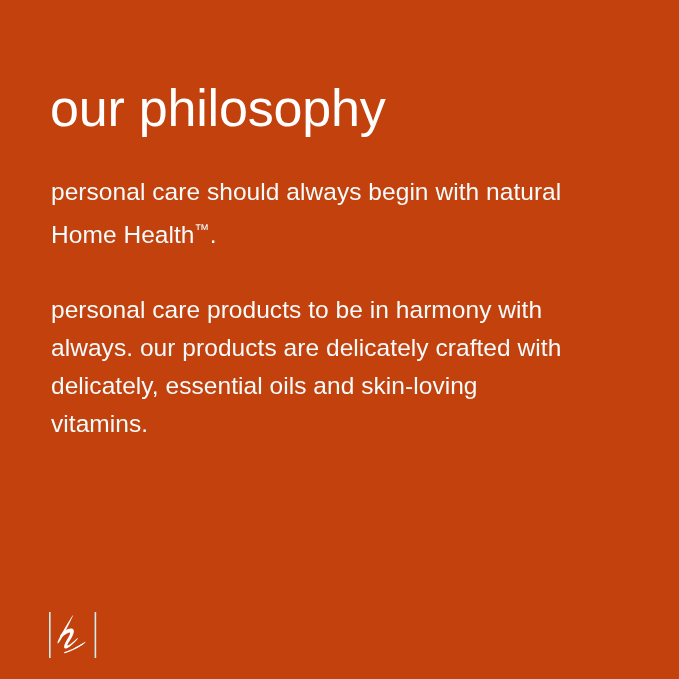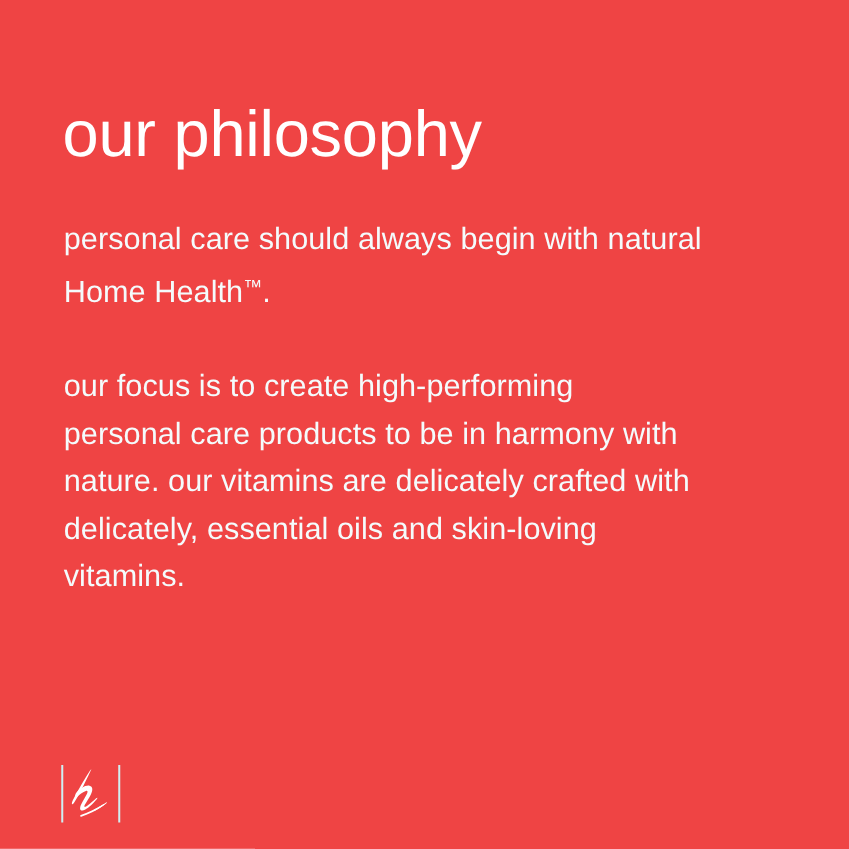--- a/index.html
+++ b/index.html
@@ -78,35 +78,34 @@
   }
   #brand-mark svg {
     display: block;
     width: 56px;
     height: 58px;
   }
 </style>
 </head>
 <body>
 
-<div id="card" style="background: #ef4444; padding-left: 28px;">
+<div id="card" style="background: #c2410c; padding-left: 28px;">
 
   <h1 id="heading" style="color: rgb(255, 255, 255);">our philosophy</h1>
 
   <div id="body-copy">
 
     <p class="paragraph" style="color: rgb(244, 251, 252);">
       <span class="line">personal care should always begin with natural</span>
       <span class="line"><span>Home Health</span><span class="tm">™</span><span>.</span></span>
     </p>
 
     <p class="paragraph" style="color: rgb(244, 251, 252);">
-      <span class="line">our focus is to create high-performing</span>
       <span class="line">personal care products to be in harmony with</span>
-      <span class="line">nature. our vitamins are delicately crafted with</span>
+      <span class="line">always. our products are delicately crafted with</span>
       <span class="line">delicately, essential oils and skin-loving</span>
       <span class="line">vitamins.</span>
     </p>
 
   </div>
 
   <div id="brand-mark">
     <svg viewBox="0 0 56 58" xmlns="http://www.w3.org/2000/svg">
 
       <rect x="3.0" y="6" width="1.6" height="46" fill="#cfeef2"></rect>

